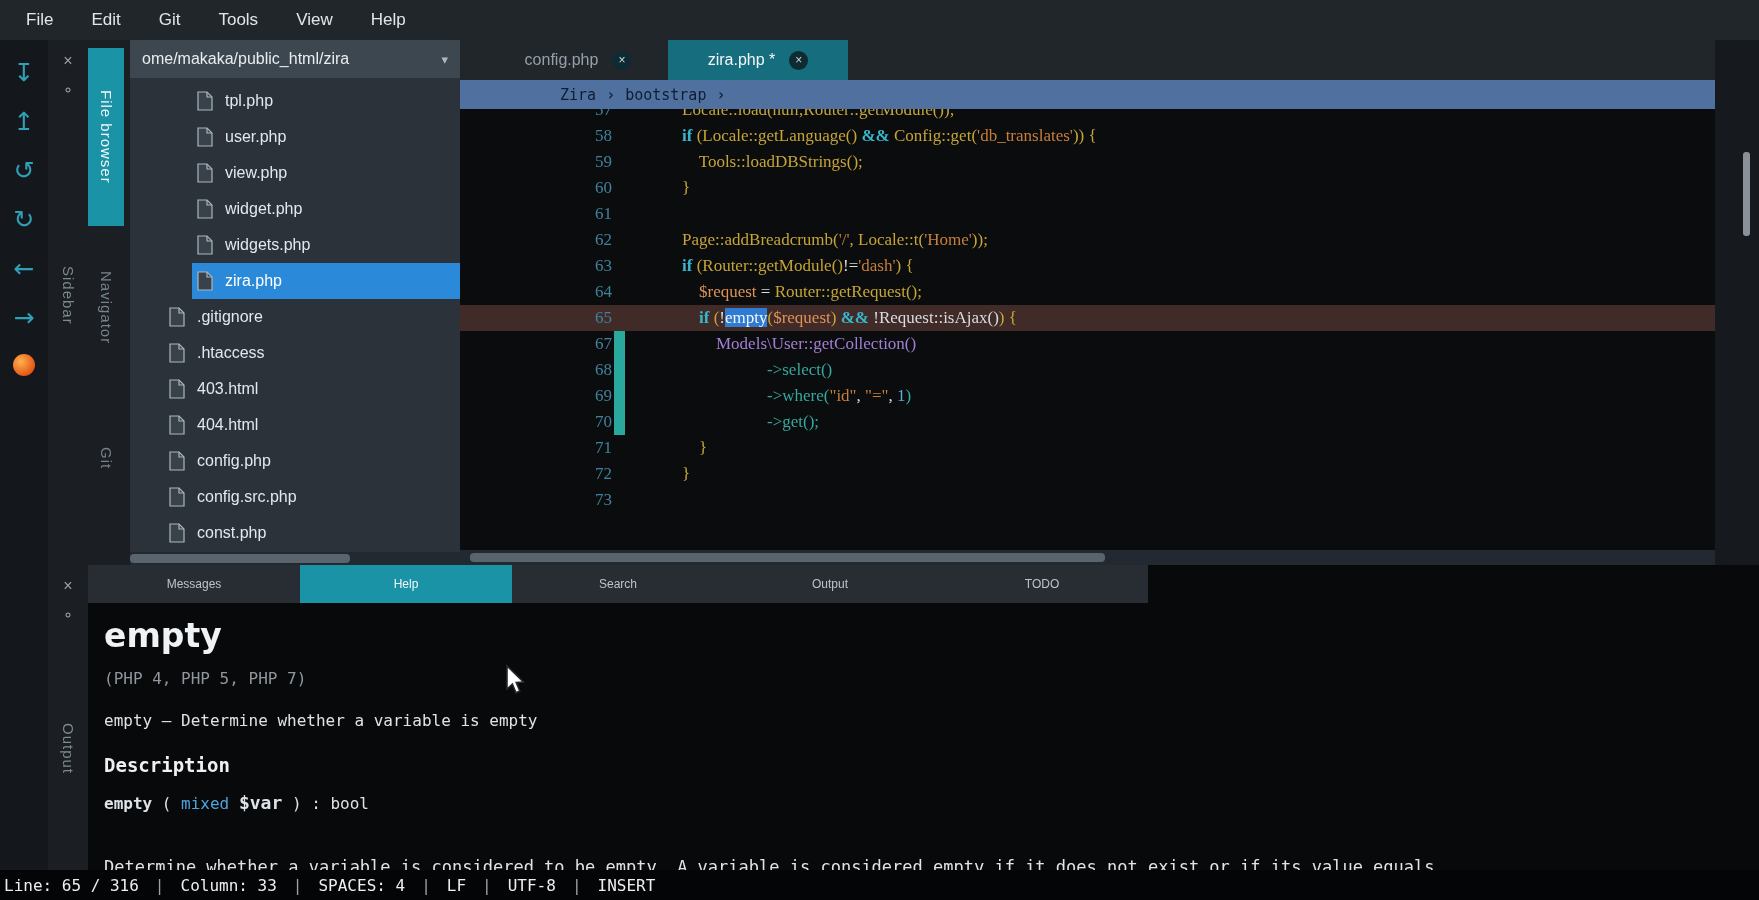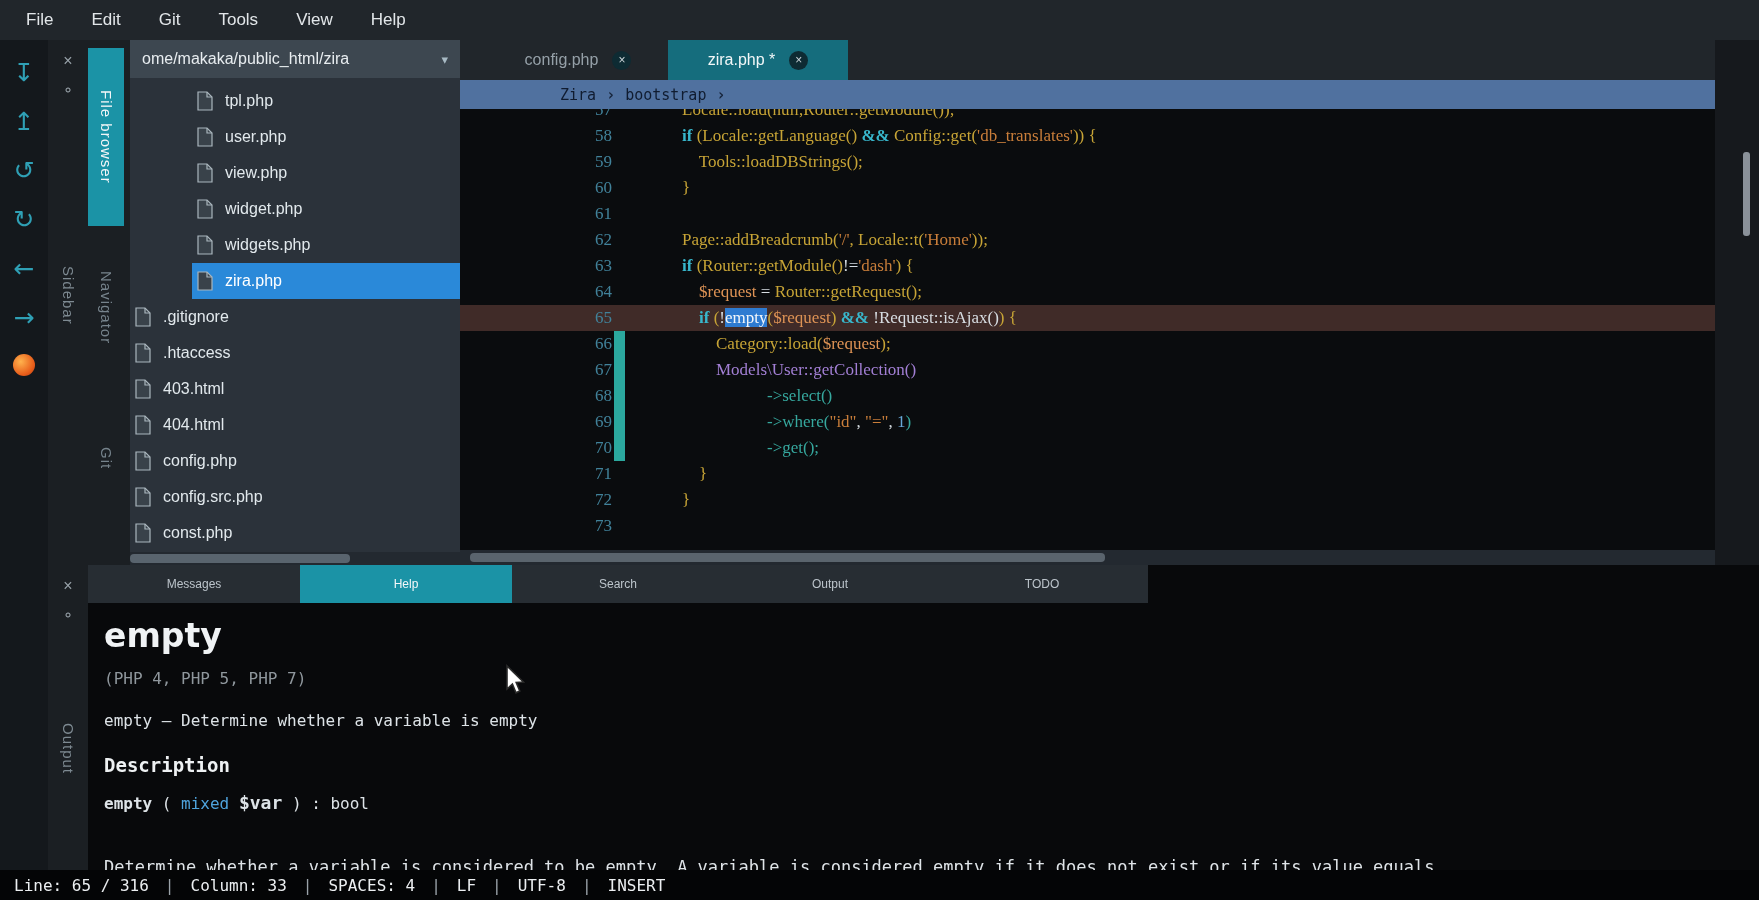--- a/index.html
+++ b/index.html
@@ -32,21 +32,21 @@
   .vtab:nth-child(3){height:64px;margin-top:52px}
   .vtab.active{background:#1b93a6;color:#f2f6f8}
 
   
   .filetree{width:330px;background:#2b323a;display:flex;flex-direction:column;flex:none}
   .path-bar{height:38px;background:#3d4750;display:flex;align-items:center;padding:0 12px;color:#e8edf0;font-size:16px;gap:8px;flex:none}
   .path-text{flex:1;white-space:nowrap;overflow:hidden}
   .caret{color:#a8bac4;font-size:13px}
   .file-list{flex:1;overflow:hidden;padding-top:5px}
   .file-item{height:36px;display:flex;align-items:center}
-  .file-item.indent-1{}
+  .file-item.indent-1{padding-left:34px}
   .file-item.indent-2{padding-left:62px}
   .file-inner{flex:1;height:36px;display:flex;align-items:center;gap:11px;color:#e2e9ed;font-size:16px;padding-left:4px}
   .file-item.selected .file-inner{background:#2a89d9;color:#fff}
   .file-icon{display:flex;flex:none}
   .tree-hscroll{height:13px;background:#232930;position:relative;flex:none}
   .tree-thumb{position:absolute;left:0;top:2px;height:9px;width:220px;background:#59646e;border-radius:4px}
 
   
   .editor{flex:1;display:flex;flex-direction:column;min-width:0;background:#0a0c0e}
   .tabbar{height:40px;background:#21262b;display:flex;align-items:stretch;padding-left:28px;flex:none}
@@ -88,21 +88,21 @@
   .help-versions{margin-top:14px;font-size:16px;line-height:20px;color:#8f979d}
   .help-summary{margin-top:22px;font-size:16px;line-height:20px;color:#dde3e7}
   .help-heading{margin-top:22px;font-size:19px;line-height:24px;font-weight:bold;color:#eef1f3}
   .help-signature{margin-top:16px;font-size:16px;line-height:20px;color:#dde3e7}
   .sig-bold{font-weight:bold}
   .sig-type{color:#4fa3dc}
   .sig-var{font-weight:bold;font-size:18px}
   .help-body{margin-top:42px;font-size:17px;line-height:22px;color:#dfe4e8;white-space:nowrap}
 
   
-  .statusbar{height:30px;background:#040506;display:flex;align-items:center;font-family:"DejaVu Sans Mono",monospace;font-size:16px;color:#eceff1;padding-left:14px;flex:none}
+  .statusbar{height:30px;background:#040506;display:flex;align-items:center;font-family:"DejaVu Sans Mono",monospace;font-size:16px;color:#eceff1;padding-left:4px;flex:none}
   .sb-sep{margin:0 16px;color:#9aa2a8}
 
   .cursor{position:absolute;left:505px;top:664px;z-index:50}
 </style>
 </head>
 <body>
 
 <div class="window">
 
   <div class="menubar">
@@ -317,21 +317,20 @@
             <div class="code-inner">
                 <div class="code-line"><span class="gutter">57</span><span class="line-text"><span class="tk-fn">        Locale::load(null,Router::getModule());</span></span></div>
                 <div class="code-line"><span class="gutter">58</span><span class="line-text"><span class="tk-kw">        if </span><span class="tk-fn">(</span><span class="tk-fn">Locale::getLanguage()</span><span class="tk-kw"> &amp;&amp; </span><span class="tk-fn">Config::get(</span><span class="tk-str">'db_translates'</span><span class="tk-fn">)) {</span></span></div>
                 <div class="code-line"><span class="gutter">59</span><span class="line-text"><span class="tk-fn">            Tools::loadDBStrings();</span></span></div>
                 <div class="code-line"><span class="gutter">60</span><span class="line-text"><span class="tk-fn">        }</span></span></div>
                 <div class="code-line"><span class="gutter">61</span><span class="line-text"></span></div>
                 <div class="code-line"><span class="gutter">62</span><span class="line-text"><span class="tk-fn">        Page::addBreadcrumb(</span><span class="tk-str">'/'</span><span class="tk-fn">, Locale::t(</span><span class="tk-str">'Home'</span><span class="tk-fn">));</span></span></div>
                 <div class="code-line"><span class="gutter">63</span><span class="line-text"><span class="tk-kw">        if </span><span class="tk-fn">(Router::getModule()</span><span class="tk-op">!=</span><span class="tk-str">'dash'</span><span class="tk-fn">) {</span></span></div>
                 <div class="code-line"><span class="gutter">64</span><span class="line-text"><span class="tk-var">            $request</span><span class="tk-op"> = </span><span class="tk-fn">Router::getRequest();</span></span></div>
                 <div class="code-line current"><span class="gutter">65</span><span class="line-text"><span class="tk-kw">            if </span><span class="tk-fn">(</span><span class="tk-op">!</span><span class="tk-sel">empty</span><span class="tk-fn">(</span><span class="tk-var">$request</span><span class="tk-fn">)</span><span class="tk-kw"> &amp;&amp; </span><span class="tk-op">!</span><span class="tk-pln">Request::isAjax()</span><span class="tk-fn">) {</span></span></div>
-                <div class="code-line"><span class="gutter">66<span class="chg"></span></span><span class="line-text"><span class="tk-fn">                Category::load(</span><span class="tk-var">$request</span><span class="tk-fn">);</span></span></div>
                 <div class="code-line"><span class="gutter">67<span class="chg"></span></span><span class="line-text"><span class="tk-cls">                Models\User::getCollection()</span></span></div>
                 <div class="code-line"><span class="gutter">68<span class="chg"></span></span><span class="line-text"><span class="tk-mth">                            -&gt;select()</span></span></div>
                 <div class="code-line"><span class="gutter">69<span class="chg"></span></span><span class="line-text"><span class="tk-mth">                            -&gt;where(</span><span class="tk-str">"id"</span><span class="tk-op">, </span><span class="tk-str">"="</span><span class="tk-op">, </span><span class="tk-num">1</span><span class="tk-mth">)</span></span></div>
                 <div class="code-line"><span class="gutter">70<span class="chg"></span></span><span class="line-text"><span class="tk-mth">                            -&gt;get();</span></span></div>
                 <div class="code-line"><span class="gutter">71</span><span class="line-text"><span class="tk-fn">            }</span></span></div>
                 <div class="code-line"><span class="gutter">72</span><span class="line-text"><span class="tk-fn">        }</span></span></div>
                 <div class="code-line"><span class="gutter">73</span><span class="line-text"></span></div>
               </div>
           </div>
           <div class="ed-hscroll">

